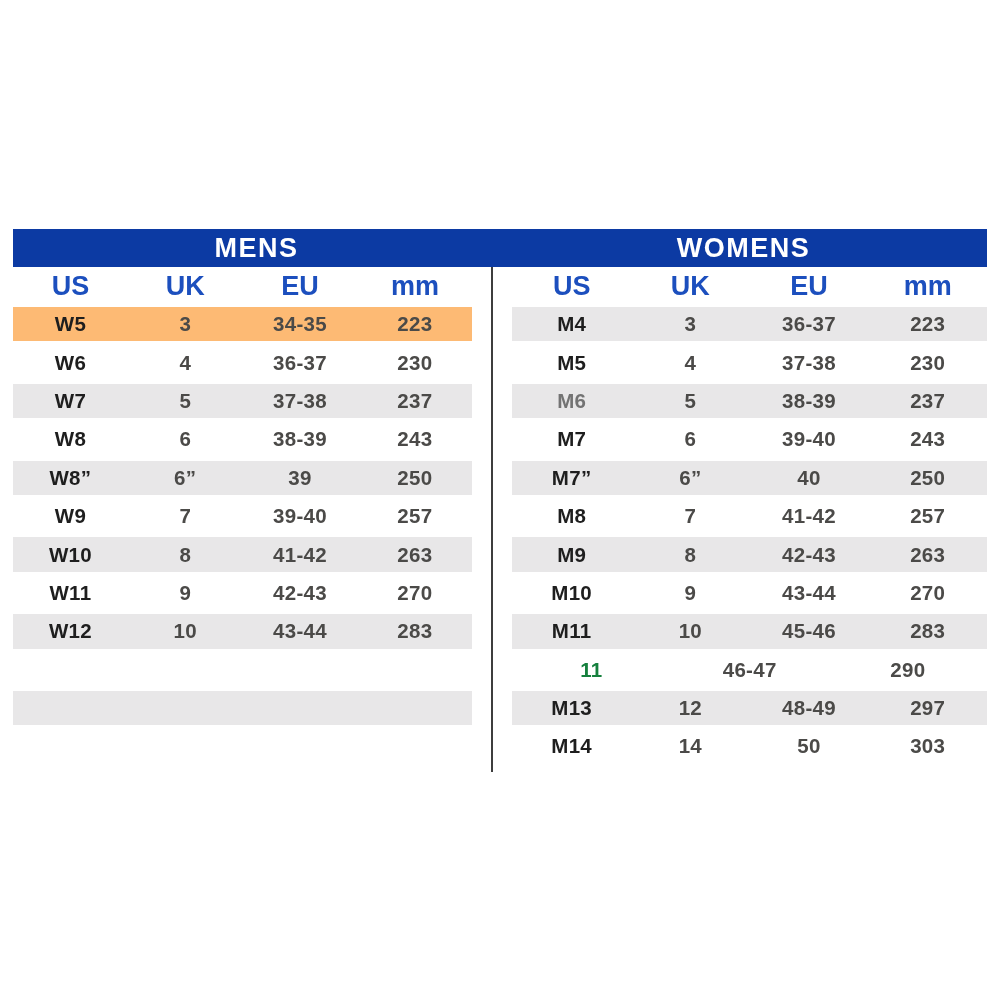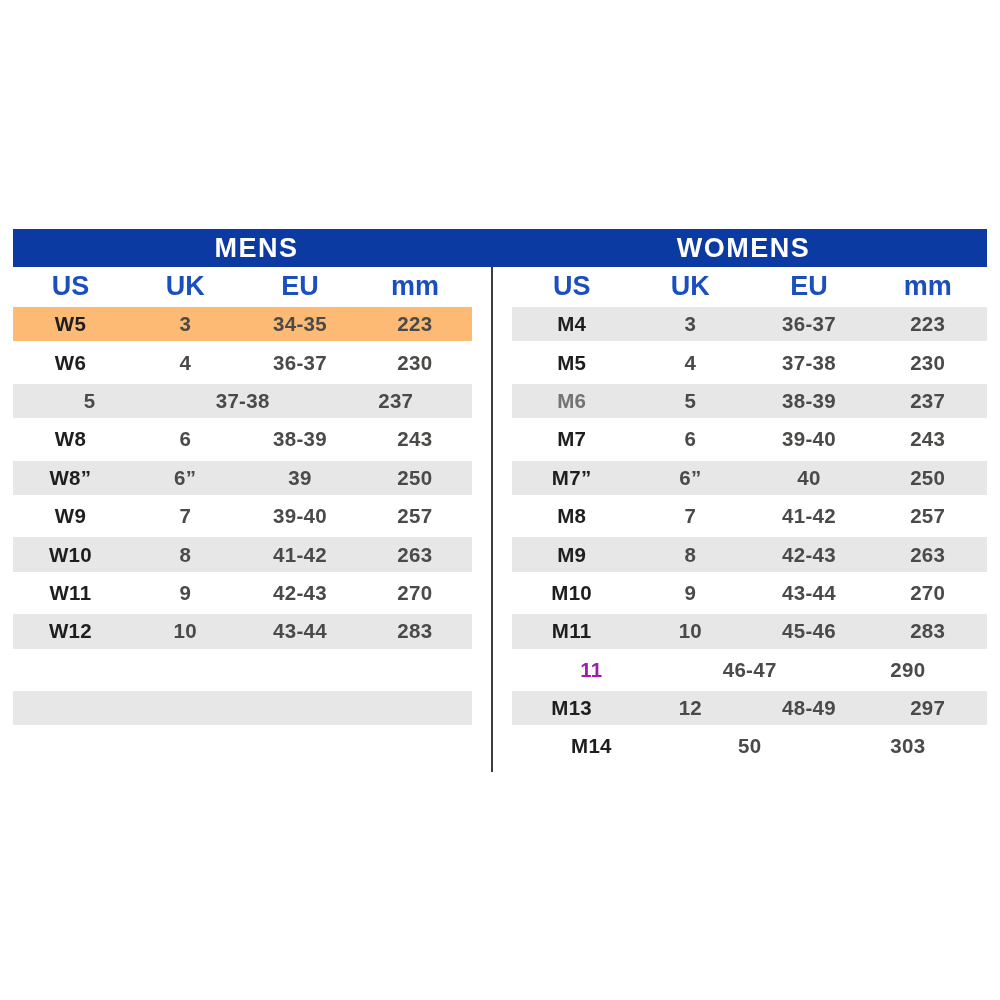--- a/index.html
+++ b/index.html
@@ -103,20 +103,21 @@
               <div class="cell" style="color: rgb(75, 74, 72);">34-35</div>
               <div class="cell" style="color: rgb(75, 74, 72);">223</div>
             </div>
             <div class="row">
               <div class="cell" style="color: rgb(30, 30, 30);">W6</div>
               <div class="cell" style="color: rgb(75, 74, 72);">4</div>
               <div class="cell" style="color: rgb(75, 74, 72);">36-37</div>
               <div class="cell" style="color: rgb(75, 74, 72);">230</div>
             </div>
             <div class="row stripe" style="background: rgb(232, 231, 232);">
+              <div class="cell" style="color: rgb(30, 30, 30);">W7</div>
               <div class="cell" style="color: rgb(75, 74, 72);">5</div>
               <div class="cell" style="color: rgb(75, 74, 72);">37-38</div>
               <div class="cell" style="color: rgb(75, 74, 72);">237</div>
             </div>
             <div class="row">
               <div class="cell" style="color: rgb(30, 30, 30);">W8</div>
               <div class="cell" style="color: rgb(75, 74, 72);">6</div>
               <div class="cell" style="color: rgb(75, 74, 72);">38-39</div>
               <div class="cell" style="color: rgb(75, 74, 72);">243</div>
             </div>
@@ -223,32 +224,33 @@
               <div class="cell" style="color: rgb(75, 74, 72);">43-44</div>
               <div class="cell" style="color: rgb(75, 74, 72);">270</div>
             </div>
             <div class="row stripe" style="background: rgb(232, 231, 232);">
               <div class="cell" style="color: rgb(30, 30, 30);">M11</div>
               <div class="cell" style="color: rgb(75, 74, 72);">10</div>
               <div class="cell" style="color: rgb(75, 74, 72);">45-46</div>
               <div class="cell" style="color: rgb(75, 74, 72);">283</div>
             </div>
             <div class="row">
-              <div class="cell" style="color: #a21caf;">11</div>
+              <div class="cell" style="color: #15803d;">11</div>
               <div class="cell" style="color: rgb(75, 74, 72);">46-47</div>
               <div class="cell" style="color: rgb(75, 74, 72);">290</div>
             </div>
             <div class="row stripe" style="background: rgb(232, 231, 232);">
               <div class="cell" style="color: rgb(30, 30, 30);">M13</div>
               <div class="cell" style="color: rgb(75, 74, 72);">12</div>
               <div class="cell" style="color: rgb(75, 74, 72);">48-49</div>
               <div class="cell" style="color: rgb(75, 74, 72);">297</div>
             </div>
             <div class="row">
               <div class="cell" style="color: rgb(30, 30, 30);">M14</div>
+              <div class="cell" style="color: rgb(75, 74, 72);">14</div>
               <div class="cell" style="color: rgb(75, 74, 72);">50</div>
               <div class="cell" style="color: rgb(75, 74, 72);">303</div>
             </div>
           </div>
       </div>
     </div>
 
   </div>
 </div>
 

